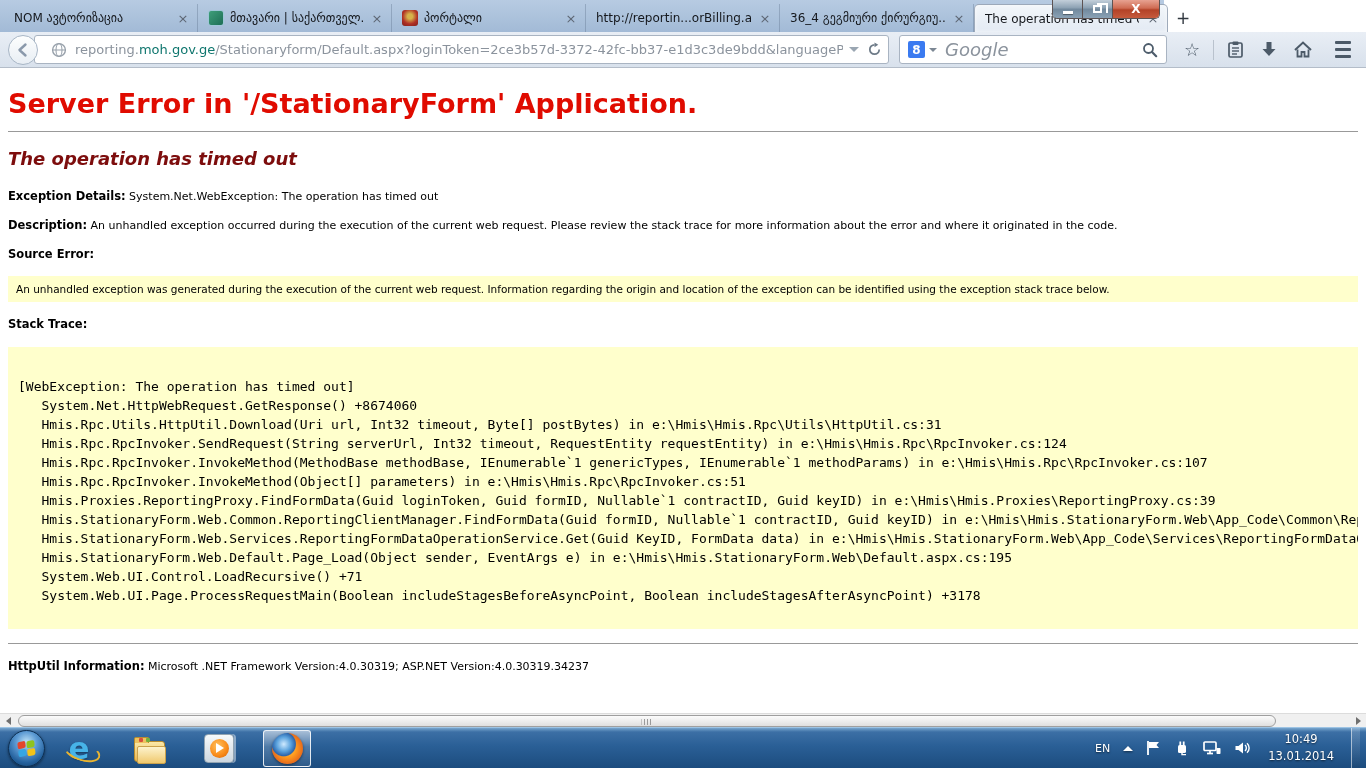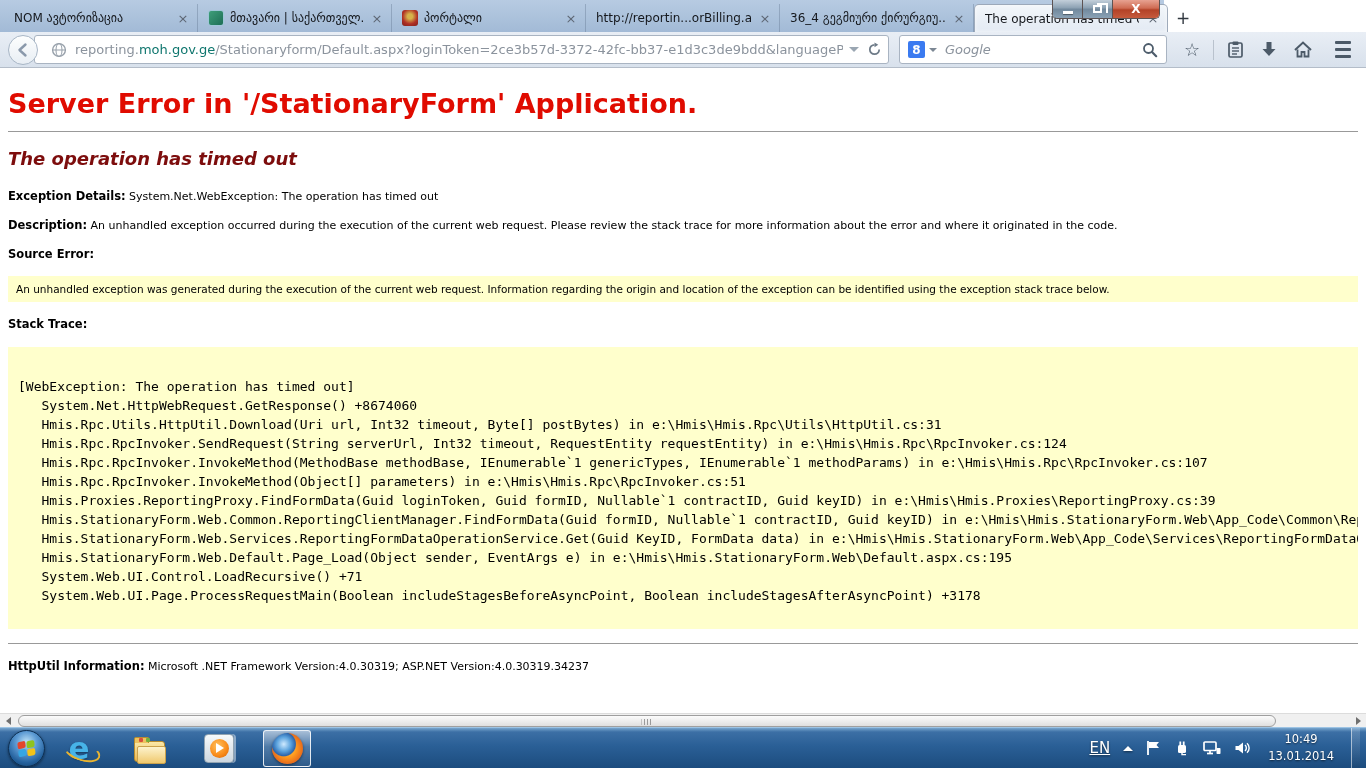--- a/index.html
+++ b/index.html
@@ -45,21 +45,21 @@
     border-radius:3px; display:flex; align-items:center; padding:0 6px 0 16px; overflow:hidden; }
   .urltext{ flex:1; font-size:13px; white-space:nowrap; overflow:hidden; color:#8b939d; margin-left:8px; }
   .urltext .domain{ color:#0f766e; }
   .url-extra{ display:flex; align-items:center; gap:8px; margin-left:6px; }
   .searchbox{ width:268px; height:29px; background:#fff; border:1px solid #a9b4c2; border-radius:3px;
     display:flex; align-items:center; margin-left:10px; padding:0 8px; }
   .g-icon{ width:17px; height:17px; background:#3a7af0; border-radius:2px; color:#fff; font-size:12px;
     font-weight:bold; display:flex; align-items:center; justify-content:center; }
   .searchbox .caret{ width:0; height:0; border-left:4px solid transparent; border-right:4px solid transparent;
     border-top:4px solid #7c8794; margin:0 8px 0 4px; }
-  .search-placeholder{ flex:1; font-size:13px; font-style:italic; color:#8b939d; }
+  .search-placeholder{ flex:1; font-size:18px; font-style:italic; color:#8b939d; }
   .navicons{ display:flex; align-items:center; margin-left:10px; gap:4px; }
   .navico{ width:30px; height:30px; display:flex; align-items:center; justify-content:center;
     color:#4c5a68; cursor:pointer; border-radius:3px; }
   .vdiv{ width:1px; height:20px; background:#b9c2cd; margin:0 2px; }
   .char-ico{ font-size:18px; line-height:1; }
   .menu-ico span{ display:block; width:16px; height:2.5px; background:#4c5a68; margin:2.2px 0; border-radius:1px; }
 
   
   .viewport{ position:absolute; top:68px; left:0; width:1366px; height:645px; background:#fff; overflow:hidden; }
   .page{ padding:10px 8px 0 8px; font-size:11px; color:#000; }
@@ -126,21 +126,21 @@
     background:linear-gradient(rgba(255,255,255,.55), rgba(255,255,255,.18) 45%, rgba(255,255,255,.08));
     display:flex; align-items:center; justify-content:center; cursor:pointer; }
   .ff-globe{ width:31px; height:31px; border-radius:50%;
     background:radial-gradient(circle at 38% 36%, #cfeaff 0%, #5aa2dd 26%, #2d65ab 42%, rgba(0,0,0,0) 46%),
                radial-gradient(circle at 50% 50%, #ffd24a 0%, #ff9a1f 40%, #e3641a 75%, #a64410 100%);
     box-shadow:0 1px 3px rgba(0,0,0,.5); }
 
   .tray{ margin-left:auto; display:flex; align-items:center; gap:13px; padding-right:6px; height:100%; }
   .tray-item{ color:#fff; display:flex; align-items:center; justify-content:center; cursor:pointer;
     text-shadow:0 1px 2px rgba(0,0,0,.6); }
-  .tray-lang{ font-size:15px;text-decoration:underline; }
+  .tray-lang{ font-size:11px; }
   .tray-caret{ width:0; height:0; border-left:5px solid transparent; border-right:5px solid transparent;
     border-bottom:5px solid #fff; filter:drop-shadow(0 1px 1px rgba(0,0,0,.5)); }
   .clock{ color:#fff; font-size:11.5px; text-align:center; line-height:1.45; min-width:72px;
     text-shadow:0 1px 2px rgba(0,0,0,.6); cursor:pointer; padding:0 4px; }
   .show-desktop{ width:9px; height:41px; border-left:1px solid rgba(255,255,255,.55);
     background:linear-gradient(rgba(255,255,255,.18), rgba(0,0,0,.08)); cursor:pointer; }
   svg{ display:block; }
 </style>
 </head>
 <body>

